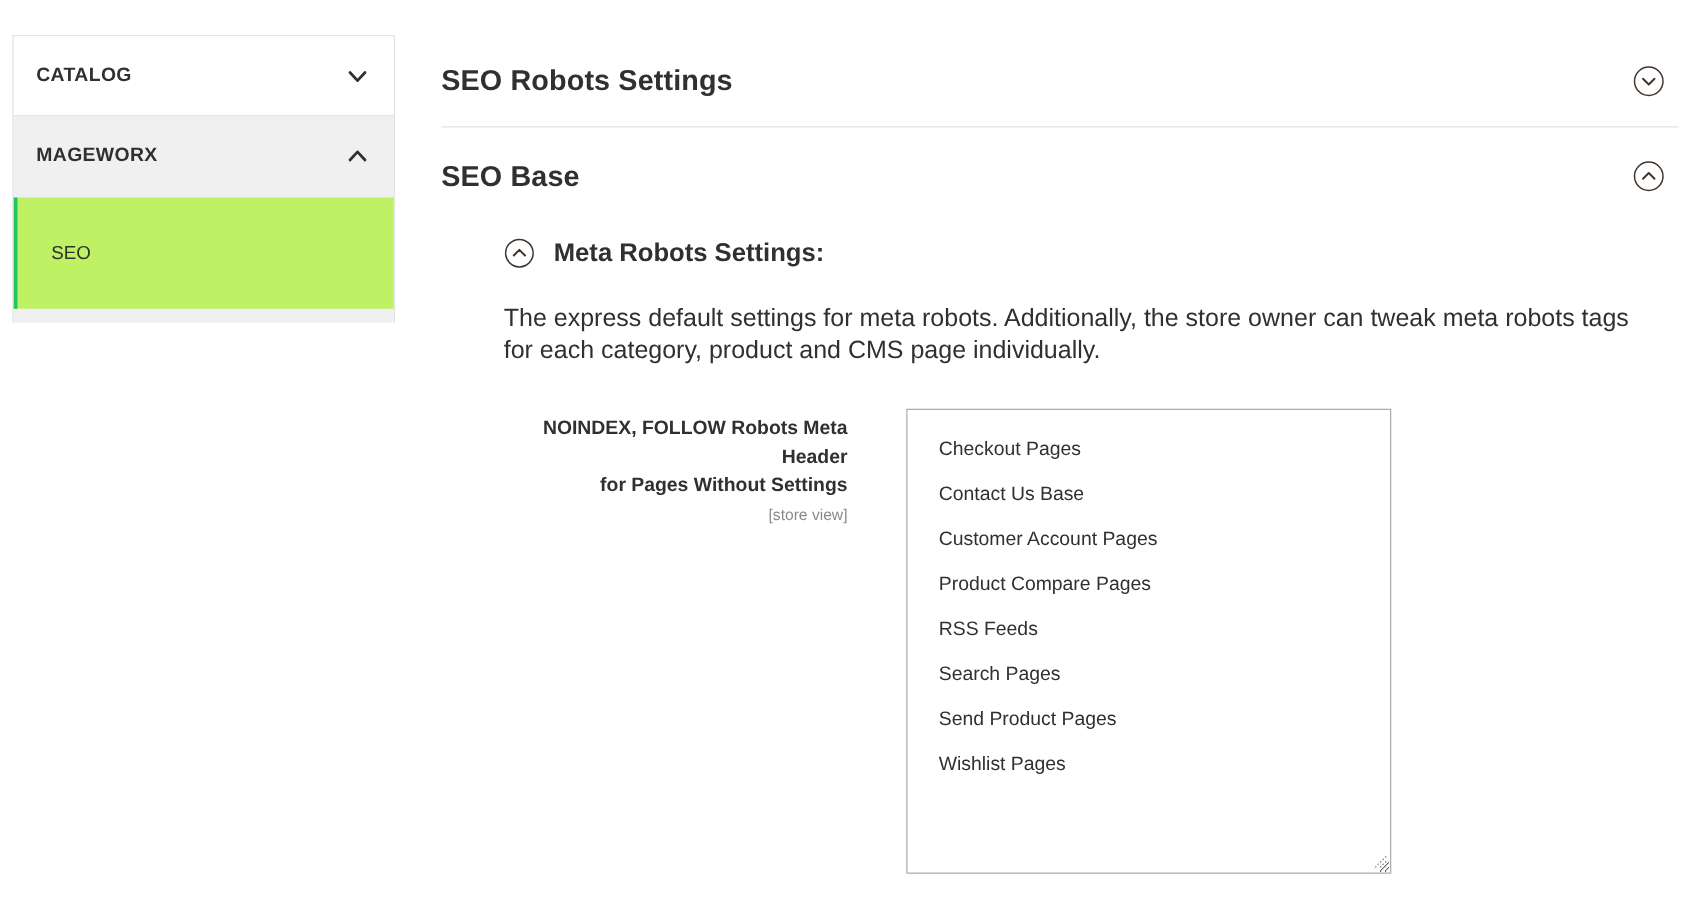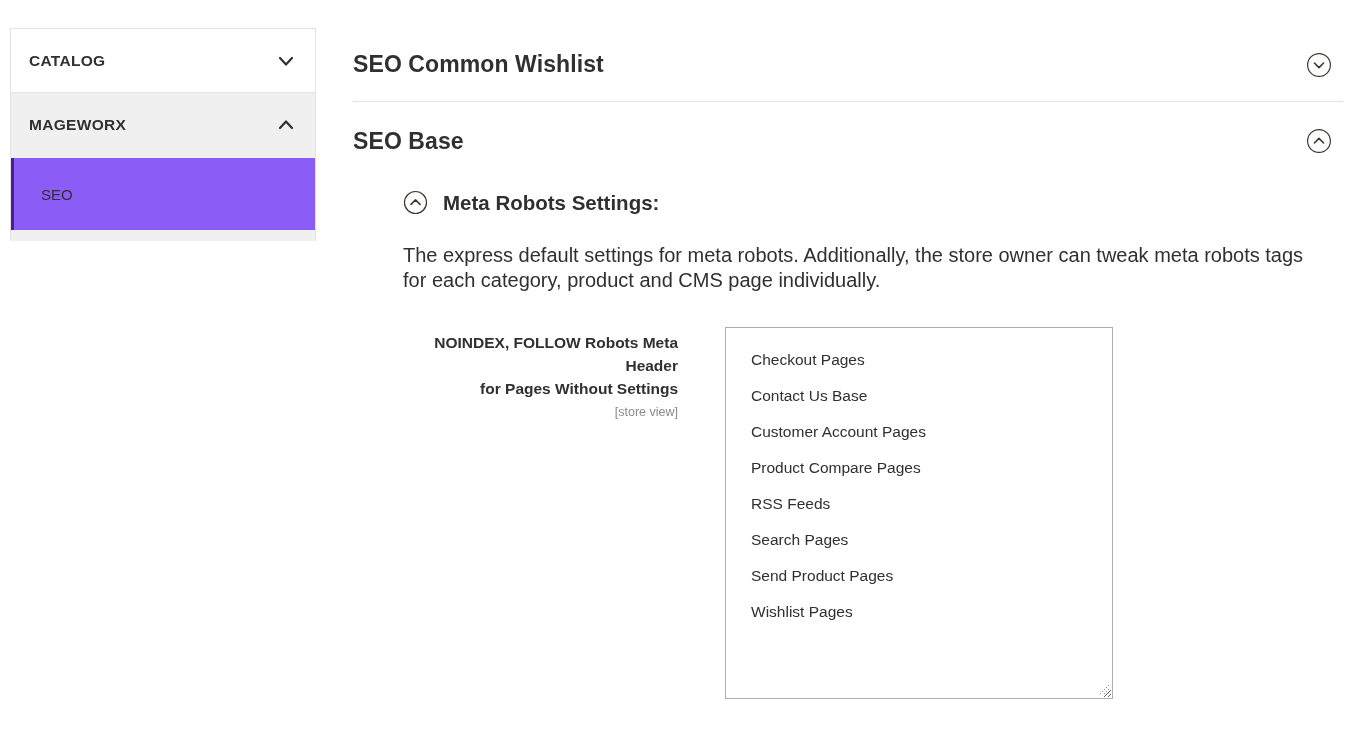--- a/index.html
+++ b/index.html
@@ -63,23 +63,23 @@
     display: block;
   }
   .chev svg { display: block; }
 
   .nav-sub-wrap {
     background: #f0f0f0;
     padding-bottom: 11px;
   }
   .nav-sub-item {
     position: relative;
-    background: #8b5cf6;
-    border-left: 3px solid #4c1d95;
-    height: 72px;
+    background: #bef264;
+    border-left: 3px solid #22c55e;
+    height: 89px;
     display: flex;
     align-items: center;
     padding-left: 27px;
     cursor: pointer;
     margin-top: 1px;
   }
   .nav-sub-item-label {
     font-size: 15px;
     color: #303030;
   }
@@ -236,21 +236,21 @@
     <div class="nav-sub-wrap">
       <div class="nav-sub-item">
         <span class="nav-sub-item-label">SEO</span>
       </div>
     </div>
   </div>
 
   <div class="content">
 
     <div class="section-head section-head-1">
-      <span class="section-title">SEO Common Wishlist</span>
+      <span class="section-title">SEO Robots Settings</span>
       <span class="circle-btn">
         <svg width="26" height="26" viewBox="0 0 26 26">
           <circle cx="13" cy="13" r="11.4" fill="none" stroke="#41362f" stroke-width="1.2"></circle>
           <polyline points="8.4,11 13,15.6 17.6,11" fill="none" stroke="#41362f" stroke-width="1.6" stroke-linecap="round" stroke-linejoin="round"></polyline>
         </svg>
       </span>
     </div>
 
     <div class="section-head section-head-2">
       <span class="section-title">SEO Base</span>

